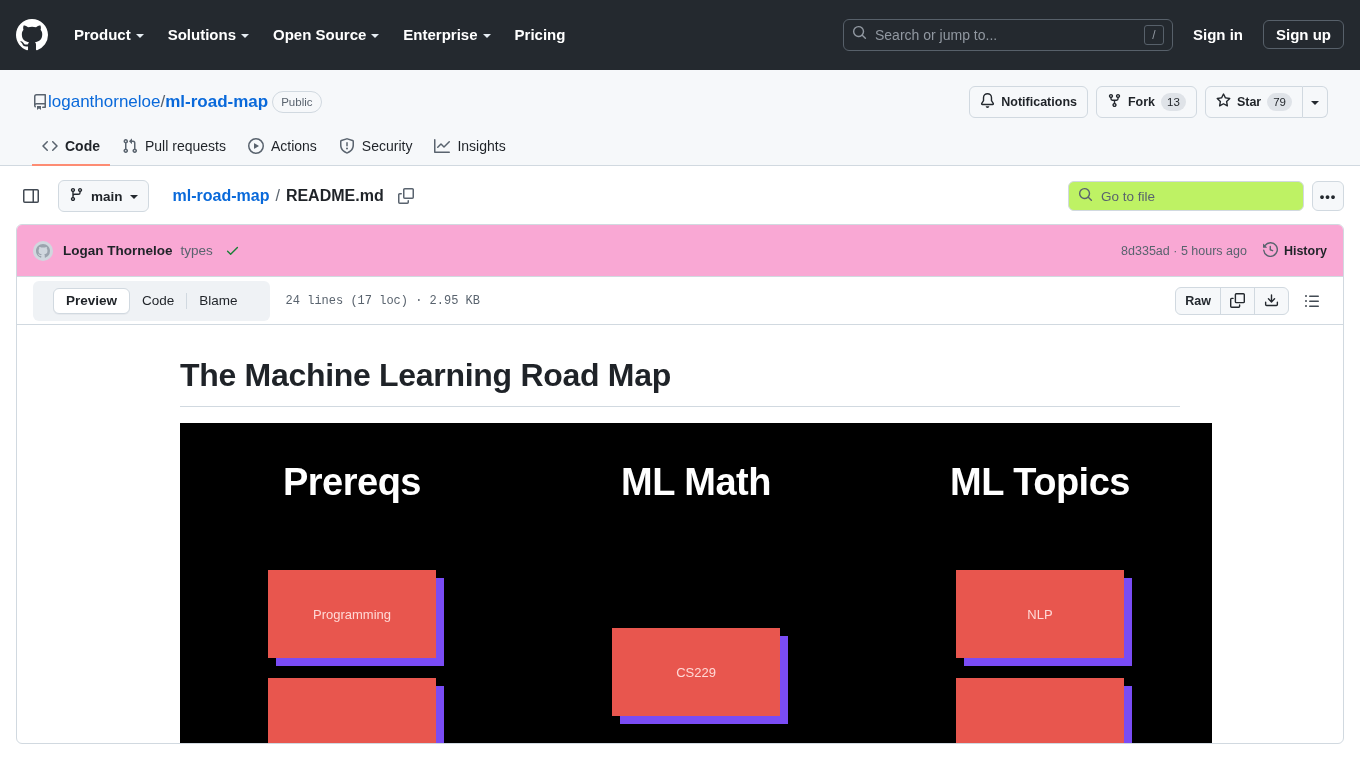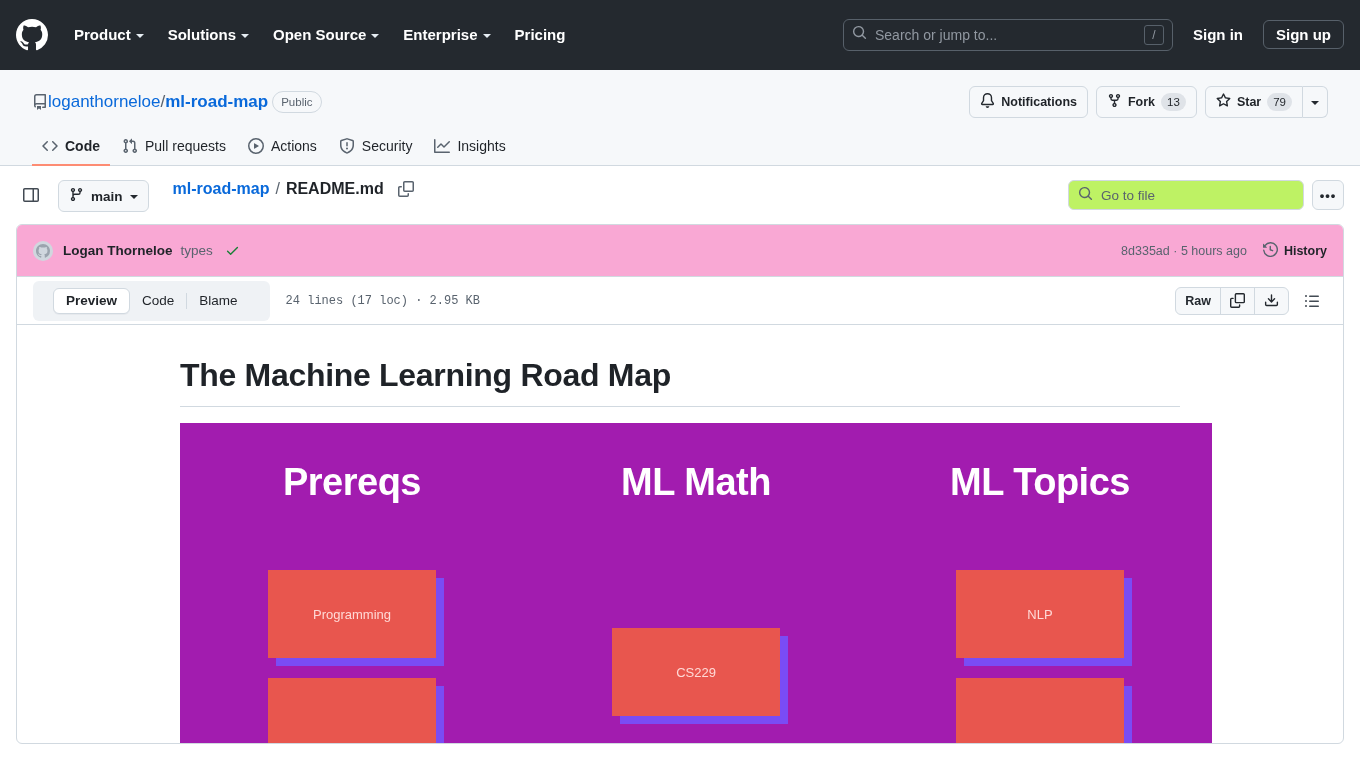--- a/index.html
+++ b/index.html
@@ -130,21 +130,21 @@
     border-bottom: 2px solid transparent;
     border-radius: 6px 6px 0 0;
     white-space: nowrap;
     margin-bottom: -1px;
   }
   .repo-tab.active { font-weight: bold; border-bottom: 2px solid #fd8c73; }
   .tab-ico { color: #59636e; display: flex; align-items: center; }
 
   
   .file-nav {
-    display: flex; align-items: flex-start;
+    display: flex; align-items: center;
     padding: 14px 16px 12px 16px;
     gap: 12px;
   }
   .side-toggle {
     width: 30px; height: 30px;
     display: flex; align-items: center; justify-content: center;
     border-radius: 6px; cursor: pointer;
     color: #424a53;
   }
   .branch-btn {
@@ -268,21 +268,21 @@
   .md-h1 {
     font-size: 32px; font-weight: bold; color: #1f2328;
     padding-bottom: 12px;
     border-bottom: 1px solid #d1d9e0;
     margin-bottom: 16px;
     letter-spacing: -0.3px;
   }
 
   
   .roadmap {
-    background: #a21caf;
+    background: #000000;
     width: 1032px;
     height: 320px;
     position: relative;
     overflow: hidden;
   }
   .rm-cols { display: flex; padding-top: 38px; }
   .rm-col { flex: 1; display: flex; flex-direction: column; align-items: center; }
   .rm-coltitle {
     color: #ffffff; font-size: 38px; font-weight: bold;
     letter-spacing: -0.5px;

